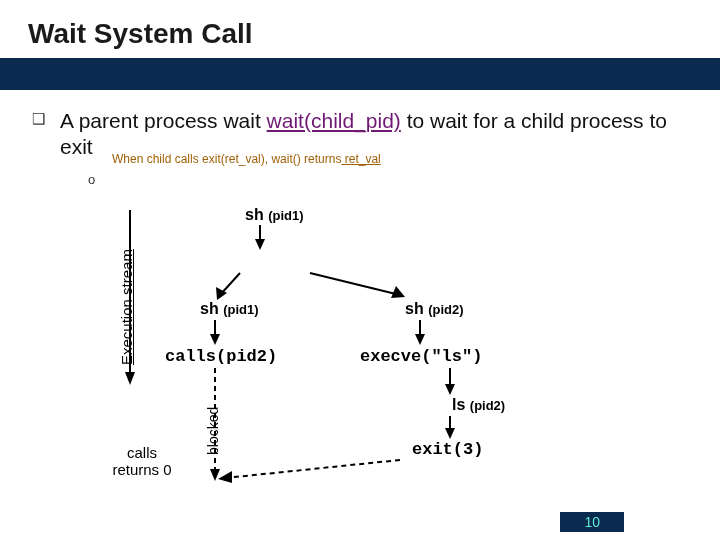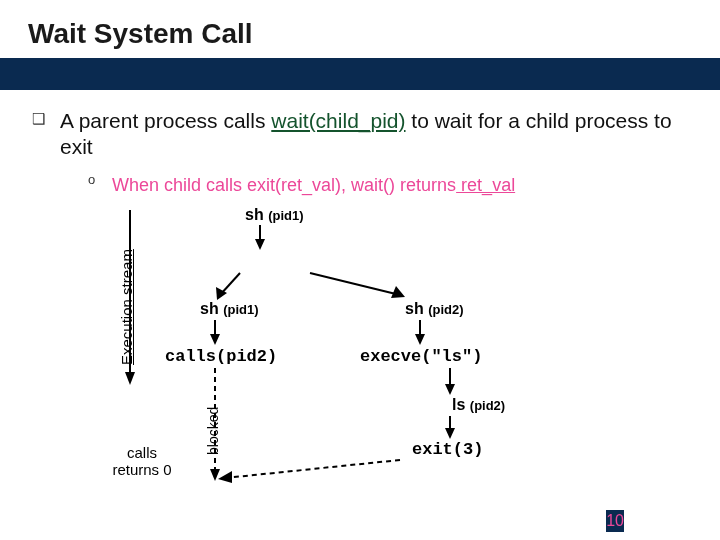--- a/index.html
+++ b/index.html
@@ -1,44 +1,44 @@
 <!DOCTYPE html>
 <html><head>
 <meta charset="utf-8">
 <style>
   html,body{margin:0;padding:0;width:720px;height:540px;background:#fff;font-family:Arial,Helvetica,sans-serif;overflow:hidden}
   .slide{position:relative;width:638px;height:540px}
   .title{position:absolute;left:28px;top:18px;font-size:28px;font-weight:bold;color:#1a1a1a}
   .band{position:absolute;left:0;top:58px;width:720px;height:32px;background:#0a2a50}
   .bullet{position:absolute;left:32px;top:110px;font-size:15px;color:#333}
   .b1{position:absolute;left:60px;top:108px;font-size:21px;color:#111;line-height:1.25;width:620px}
-  .b1 .fn{color:#14532d;text-decoration:underline}
+  .b1 .fn{color:#701a75;text-decoration:underline}
   .sub-bullet{position:absolute;left:88px;top:172px;font-size:13px;color:#333}
-  .b2{position:absolute;left:112px;top:175px;font-size:18px;color:#ec4899}
+  .b2{position:absolute;left:112px;top:152px;font-size:12px;color:#a16207}
   .b2 .fn{text-decoration:underline}
   .diagram{position:absolute;left:60px;top:200px;width:560px;height:300px}
   .node{position:absolute;font-size:16px;font-weight:bold}
   .pid{font-size:13px;font-weight:bold}
   .mono{font-family:"Courier New",monospace;font-weight:bold;font-size:17px}
   .vlabel{position:absolute;transform:rotate(-90deg);transform-origin:left top;font-size:15px;text-decoration:underline}
   .vlabel2{position:absolute;transform:rotate(-90deg);transform-origin:left top;font-size:14px}
   .small{position:absolute;font-size:15px;text-align:center;line-height:1.1}
   svg{position:absolute;left:0;top:0}
-  .footer{position:absolute;right:14px;bottom:8px;background:#0a2a50;color:#ec4899;font-size:16px;padding:2px 0}
+  .footer{position:absolute;right:14px;bottom:8px;background:#0a2a50;color:#5eead4;font-size:14px;padding:2px 24px}
 </style>
 </head>
 <body>
 
 <div class="slide">
   <div class="title">Wait System Call</div>
   <div class="band"></div>
 
   <div class="bullet">❑</div>
   <div class="b1">
-    <span>A parent process calls </span><span class="fn">wait(child_pid)</span><span> to wait for a child process to exit</span>
+    <span>A parent process wait </span><span class="fn">wait(child_pid)</span><span> to wait for a child process to exit</span>
   </div>
 
   <div class="sub-bullet">o</div>
   <div class="b2">
     <span>When child calls exit(ret_val), wait() returns</span><span class="fn"> ret_val</span>
   </div>
 
   <div class="diagram">
 
     <svg width="560" height="300">

